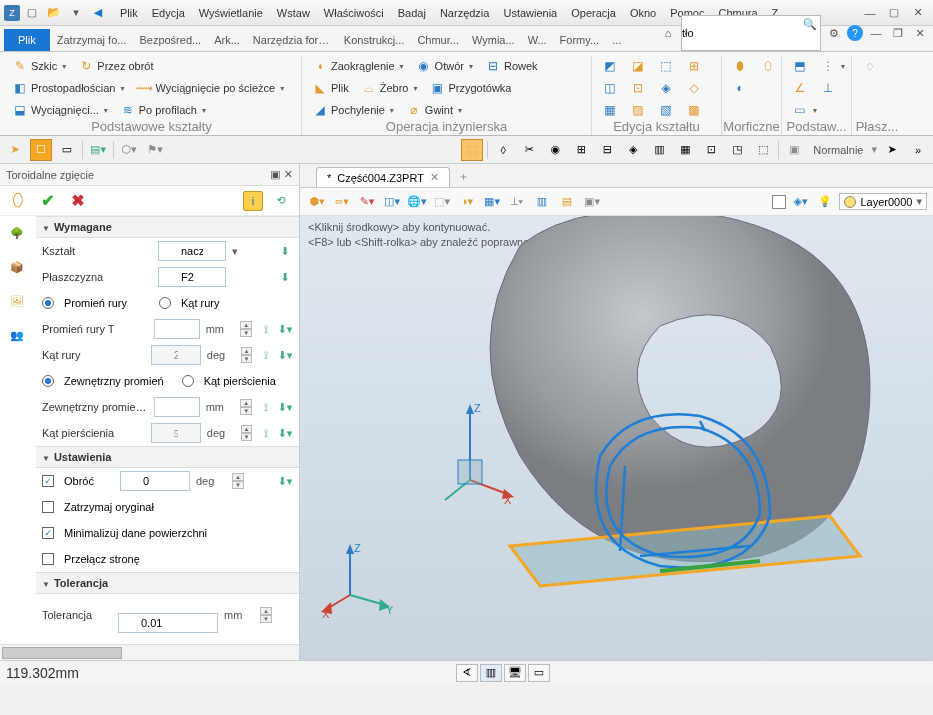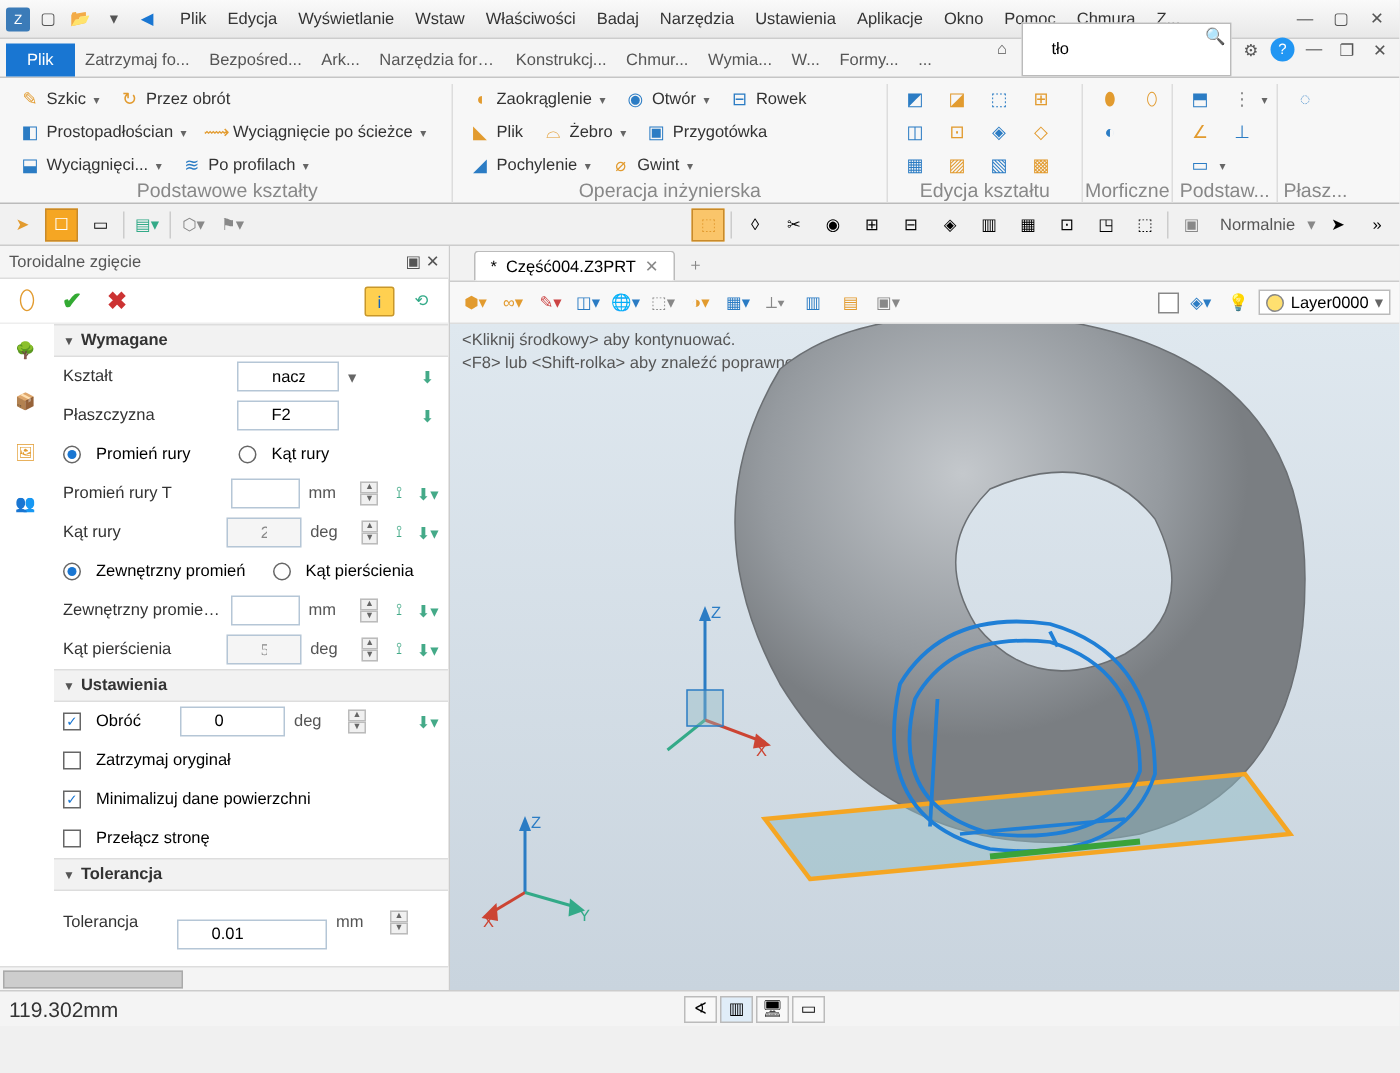--- a/index.html
+++ b/index.html
@@ -10,21 +10,21 @@
 .qa-btn { width: 20px; height: 20px; display: inline-flex; align-items: center; justify-content: center; color: #555; cursor: pointer; }
 .menu-bar { flex: 1; display: flex; gap: 10px; padding-left: 8px; }
 .menu-item { color: #333; padding: 4px 2px; cursor: pointer; }
 .win-ctrl { display: flex; gap: 2px; }
 .win-btn { width: 22px; height: 18px; display: inline-flex; align-items: center; justify-content: center; color: #555; cursor: pointer; border: 1px solid transparent; }
 
 .ribbon-tabs { height: 26px; background: #f4f4f4; display: flex; align-items: flex-end; border-bottom: 1px solid #c5c5c5; padding: 0 4px; gap: 1px; }
 .rt-file { background: #1976d2; color: #fff; padding: 5px 14px; font-weight: 500; cursor: pointer; }
 .rt-tab { padding: 5px 6px; color: #555; cursor: pointer; white-space: nowrap; overflow: hidden; text-overflow: ellipsis; max-width: 90px; }
 .rt-search { margin-left: auto; display: flex; align-items: center; gap: 4px; }
-.rt-search input { border: 1px solid #bbb; padding: 2px 20px 2px 19px; width: 140px; height: 36px; }
+.rt-search input { border: 1px solid #bbb; padding: 2px 20px 2px 0; width: 140px; height: 36px; }
 .rt-icon { width: 18px; height: 18px; display: inline-flex; align-items: center; justify-content: center; color: #555; cursor: pointer; }
 .help-icn { color:#fff; background:#2196f3; border-radius:50%; width:16px; height:16px; font-size:10px; }
 
 .ribbon-body { height: 84px; background: #f7f7f7; border-bottom: 1px solid #bbb; display: flex; padding: 4px 2px 0; }
 .ribbon-group { border-right: 1px solid #ddd; padding: 0 6px; display: flex; flex-direction: column; position: relative; }
 .ribbon-group-label { position: absolute; bottom: 0; left: 0; right: 0; text-align: center; color: #888; font-size: 13px; padding-bottom: 1px; }
 .rg-row { display: flex; gap: 4px; margin-bottom: 2px; align-items: center; }
 .rbtn { display: inline-flex; align-items: center; gap: 3px; padding: 2px 4px; cursor: pointer; color: #333; white-space: nowrap; }
 .ricon { width: 16px; height: 16px; display: inline-flex; align-items: center; justify-content: center; font-size: 12px; }
 .ddarrow::after { content: "▾"; font-size: 8px; color: #666; margin-left: 2px; }
@@ -93,21 +93,21 @@
   <span class="qa-btn" style="color:#1976d2">◀</span>
   <div class="menu-bar">
     <span class="menu-item">Plik</span>
     <span class="menu-item">Edycja</span>
     <span class="menu-item">Wyświetlanie</span>
     <span class="menu-item">Wstaw</span>
     <span class="menu-item">Właściwości</span>
     <span class="menu-item">Badaj</span>
     <span class="menu-item">Narzędzia</span>
     <span class="menu-item">Ustawienia</span>
-    <span class="menu-item">Aplikacje</span>
+    <span class="menu-item">Operacja</span>
     <span class="menu-item">Okno</span>
     <span class="menu-item">Pomoc</span>
     <span class="menu-item">Chmura</span>
     <span class="menu-item">Z...</span>
   </div>
   <div class="win-ctrl">
     <span class="win-btn">—</span>
     <span class="win-btn">▢</span>
     <span class="win-btn">✕</span>
   </div>

